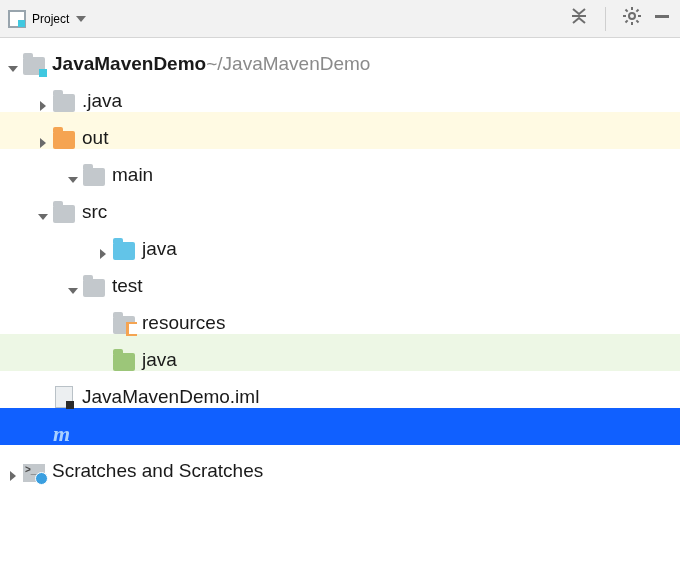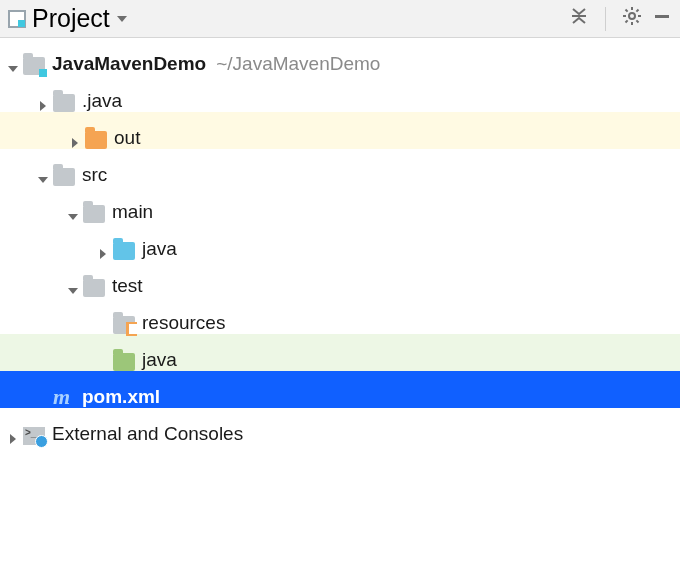--- a/index.html
+++ b/index.html
@@ -28,28 +28,28 @@
     background: #fff;
     position: relative;
   }
   .proj-icon::after {
     content: '';
     position: absolute;
     right: -1px; bottom: -1px;
     width: 7px; height: 7px;
     background: #40c8e0;
   }
-  .title { font-size: 25px; color: #000; text-align: center; }
+  .title { font-size: 12px; color: #000; text-align: center; }
   .row {
     height: 37px;
     display: flex;
     align-items: flex-end;
     white-space: nowrap;
   }
-  .row.hl-yellow { background: #fffae3; padding-left: 32px; }
+  .row.hl-yellow { background: #fffae3; }
   .row.hl-green  { background: #edf7e5; }
   .row.selected  { background: #1060ff; color: #fff; }
   .indent { display: inline-block; }
   .arrow {
     width: 18px;
     display: inline-flex;
     justify-content: center;
     align-items: center;
     color: #6a6a6a;
     cursor: pointer;
@@ -141,21 +141,21 @@
     content: '';
     position: absolute;
     right: -3px; bottom: -3px;
     width: 11px; height: 11px;
     background: #3a9fe0;
     border-radius: 50%;
     border: 1px solid #fff;
   }
   .label { }
   .bold { font-weight: 700; }
-  .path-hint { color: #8a8a8a; margin-left: 10px; }
+  .path-hint { color: #8a8a8a; }
   .divider {
     width: 1px; height: 24px;
     background: #cfcfcf;
     margin: 0 6px;
   }
   .gear, .minimize, .collapse-icon, .dd {
     color: #6e6e6e;
     cursor: pointer;
   }
 </style>
@@ -240,43 +240,43 @@
           <path d="M3 1 L9 6 L3 11 Z" fill="#6a6a6a"></path>
         </svg>
       </span>
     <span class="icon-slot">
         <span class="folder orange"></span>
       </span>
     <span class="label">out</span>
   </div>
 
   <div class="row">
-    <span class="indent" style="width:34px"></span>
+    <span class="indent" style="width:64px"></span>
     <span class="arrow">
         <svg width="12" height="12" viewBox="0 0 12 12">
           <path d="M1 3 L6 9 L11 3 Z" fill="#6a6a6a"></path>
         </svg>
       </span>
     <span class="icon-slot">
         <span class="folder"></span>
       </span>
+    <span class="label">main</span>
+  </div>
+
+  <div class="row">
+    <span class="indent" style="width:34px"></span>
+    <span class="arrow">
+        <svg width="12" height="12" viewBox="0 0 12 12">
+          <path d="M1 3 L6 9 L11 3 Z" fill="#6a6a6a"></path>
+        </svg>
+      </span>
+    <span class="icon-slot">
+        <span class="folder"></span>
+      </span>
     <span class="label">src</span>
-  </div>
-
-  <div class="row">
-    <span class="indent" style="width:64px"></span>
-    <span class="arrow">
-        <svg width="12" height="12" viewBox="0 0 12 12">
-          <path d="M1 3 L6 9 L11 3 Z" fill="#6a6a6a"></path>
-        </svg>
-      </span>
-    <span class="icon-slot">
-        <span class="folder"></span>
-      </span>
-    <span class="label">main</span>
   </div>
 
   <div class="row">
     <span class="indent" style="width:94px"></span>
     <span class="arrow">
         <svg width="12" height="12" viewBox="0 0 12 12">
           <path d="M3 1 L9 6 L3 11 Z" fill="#6a6a6a"></path>
         </svg>
       </span>
     <span class="icon-slot">
@@ -309,37 +309,44 @@
 
   <div class="row hl-green">
     <span class="indent" style="width:94px"></span>
     <span class="spacer18"></span>
     <span class="icon-slot">
         <span class="folder green"></span>
       </span>
     <span class="label">java</span>
   </div>
 
+  <div class="row">
+    <span class="indent" style="width:34px"></span>
+    <span class="spacer18"></span>
+    <span class="icon-slot">
+        <span class="file-iml"></span>
+      </span>
+    <span class="label">JavaMavenDemo.iml</span>
+  </div>
 
   <div class="row selected">
     <span class="indent" style="width:34px"></span>
     <span class="spacer18"></span>
     <span class="icon-slot">
         <span class="maven-icon">m</span>
       </span>
-    <span class="label bold">pom.xml</span>
   </div>
 
 
   <div class="row">
     <span class="indent" style="width:4px"></span>
     <span class="arrow">
         <svg width="12" height="12" viewBox="0 0 12 12">
           <path d="M3 1 L9 6 L3 11 Z" fill="#6a6a6a"></path>
         </svg>
       </span>
     <span class="icon-slot">
         <span class="scratch-icon"></span>
       </span>
-    <span class="label">External and Consoles</span>
+    <span class="label">Scratches and Scratches</span>
   </div>
 
 </div>
 
 </body></html>

